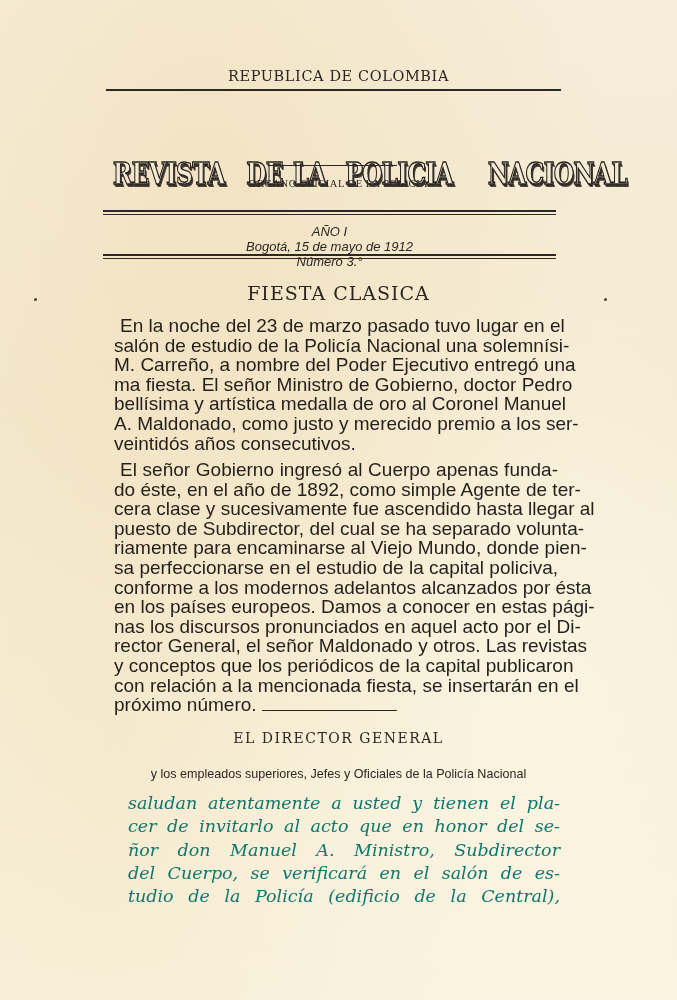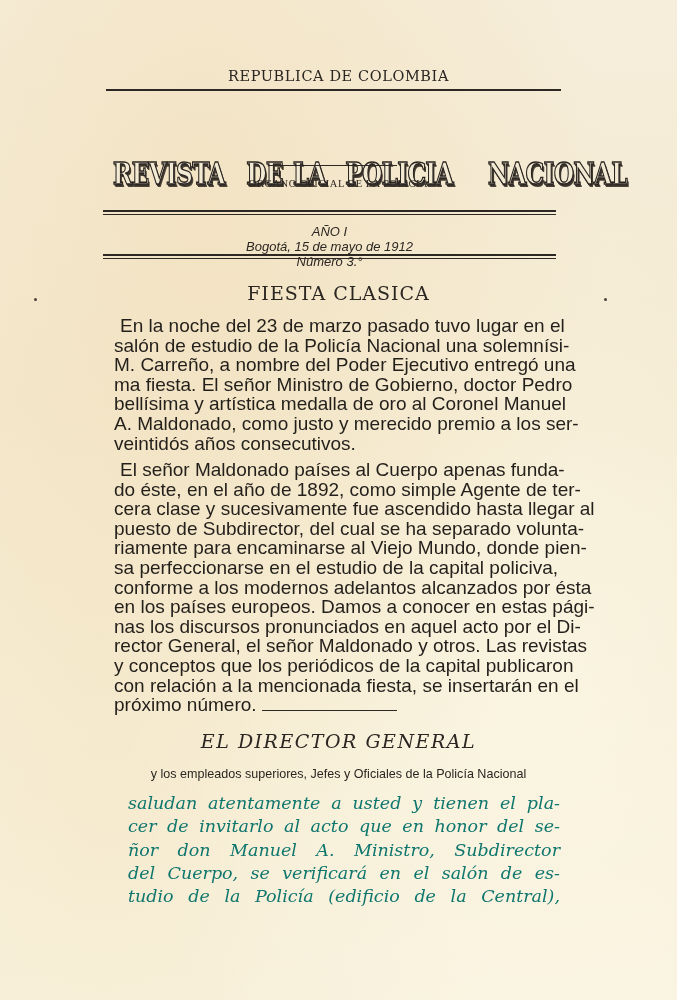--- a/index.html
+++ b/index.html
@@ -54,21 +54,21 @@
     .body-text {
       left: 114px; width: 444px;
       font-family: Liberation Sans, sans-serif; font-size: 19px; line-height: 19.6px;
       color: #231f1b; text-align: justify; text-align-last: auto;
     }
     .body-text .line { display: block; white-space: nowrap; text-align: justify; text-align-last: justify; }
     .body-text .line.last { text-align-last: left; }
     .body-text .line.indent { padding-left: 6px; }
     .director {
       left: 0; width: 677px; top: 730px; text-align: center;
-      font-family: "DejaVu Serif", serif; font-style: italic; font-size: 19px; letter-spacing: 1.5px;
+      font-family: "DejaVu Serif", serif; font-size: 14px; letter-spacing: 1.5px;
       color: #2b2622;
     }
     .empleados {
       left: 0; width: 677px; top: 766px; text-align: center;
       font-family: "Liberation Sans", sans-serif; font-size: 13.5px;
       color: #2b2622; transform: scaleX(0.93);
     }
     .invite {
       left: 128px; width: 432px; top: 792px;
       font-family: "DejaVu Serif", serif; font-style: italic;
@@ -114,21 +114,21 @@
     <span class="line indent">En la noche del 23 de marzo pasado tuvo lugar en el</span>
     <span class="line">salón de estudio de la Policía Nacional una solemnísi-</span>
     <span class="line">M. Carreño, a nombre del Poder Ejecutivo entregó una</span>
     <span class="line">ma fiesta. El señor Ministro de Gobierno, doctor Pedro</span>
     <span class="line">bellísima y artística medalla de oro al Coronel Manuel</span>
     <span class="line">A. Maldonado, como justo y merecido premio a los ser-</span>
     <span class="line last">veintidós años consecutivos.</span>
   </div>
 
   <div class="abs body-text" style="top:460px;">
-    <span class="line indent">El señor Maldonado países al Cuerpo apenas funda-</span>
+    <span class="line indent">El señor Gobierno ingresó al Cuerpo apenas funda-</span>
     <span class="line">do éste, en el año de 1892, como simple Agente de ter-</span>
     <span class="line">cera clase y sucesivamente fue ascendido hasta llegar al</span>
     <span class="line">puesto de Subdirector, del cual se ha separado volunta-</span>
     <span class="line">riamente para encaminarse al Viejo Mundo, donde pien-</span>
     <span class="line">sa perfeccionarse en el estudio de la capital policiva,</span>
     <span class="line">conforme a los modernos adelantos alcanzados por ésta</span>
     <span class="line">en los países europeos. Damos a conocer en estas pági-</span>
     <span class="line">nas los discursos pronunciados en aquel acto por el Di-</span>
     <span class="line">rector General, el señor Maldonado y otros. Las revistas</span>
     <span class="line">y conceptos que los periódicos de la capital publicaron</span>

